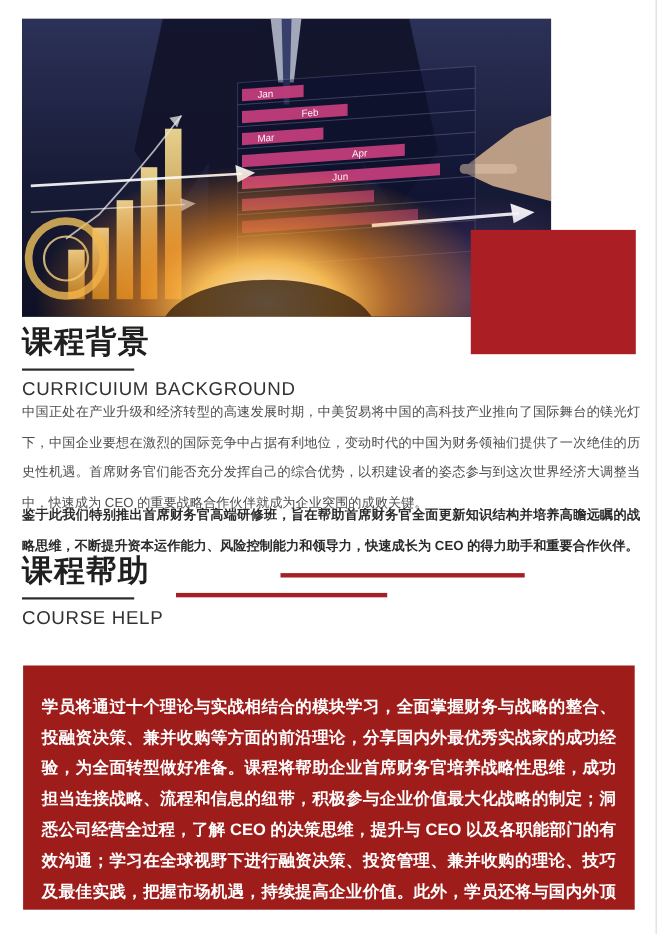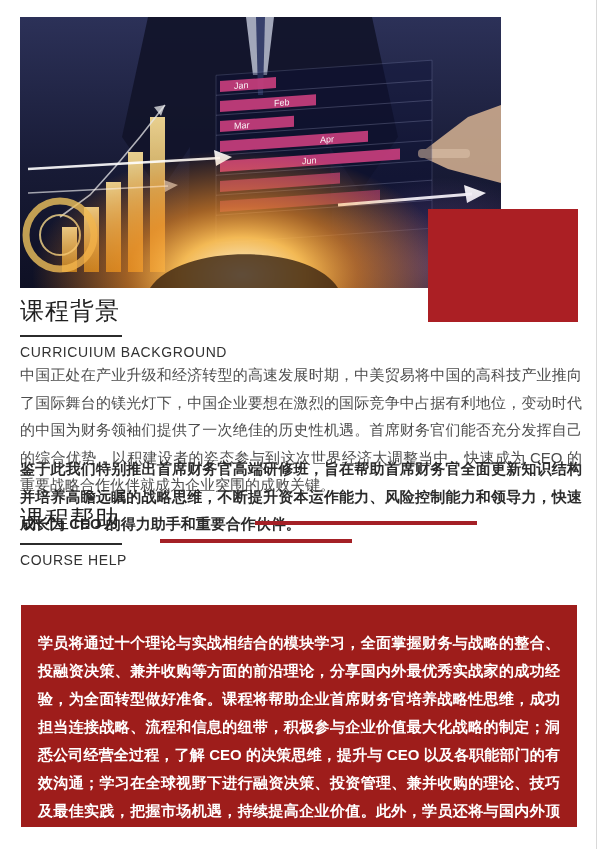--- a/index.html
+++ b/index.html
@@ -20,36 +20,36 @@
   }
   .hero svg { display:block; }
   
   .red-square {
     position:absolute; left:428px; top:209px; width:150px; height:113px;
     background:#ab1f24; z-index:5;
   }
   
   .section-head { position:absolute; left:20px; }
   .section-head .cn {
-    font-size:24px; font-weight:normal; color:#1f1f1f; letter-spacing:1px;
+    font-size:28px; font-weight:bold; color:#1f1f1f; letter-spacing:1px;
     line-height:30px;
   }
   .section-head .rule {
     width:102px; height:2px; background:#2b2b2b; margin-top:9px;
   }
   .section-head .en {
-    font-size:14px; color:#323232; letter-spacing:0.6px; margin-top:7px;
+    font-size:17px; color:#323232; letter-spacing:0.6px; margin-top:7px;
     font-weight:normal;
   }
   .head-bg { top:296px; }
   .head-help { top:504px; }
   
   .para {
     position:absolute; left:20px; width:562px;
-    font-size:15px; line-height:27.5px; text-align:justify;
+    font-size:12px; line-height:27.5px; text-align:justify;
   }
   .para-1 { top:361px; color:#4d4d4d; }
   .para-2 { top:455px; color:#2b2b2b; font-weight:bold; }
   
   .deco-bar { position:absolute; height:4px; background:#a42026; z-index:4; }
   .deco-bar-1 { left:255px; top:521px; width:222px; }
   .deco-bar-2 { left:160px; top:539px; width:192px; }
   
   .red-box {
     position:absolute; left:21px; top:605px; width:556px; height:222px;

